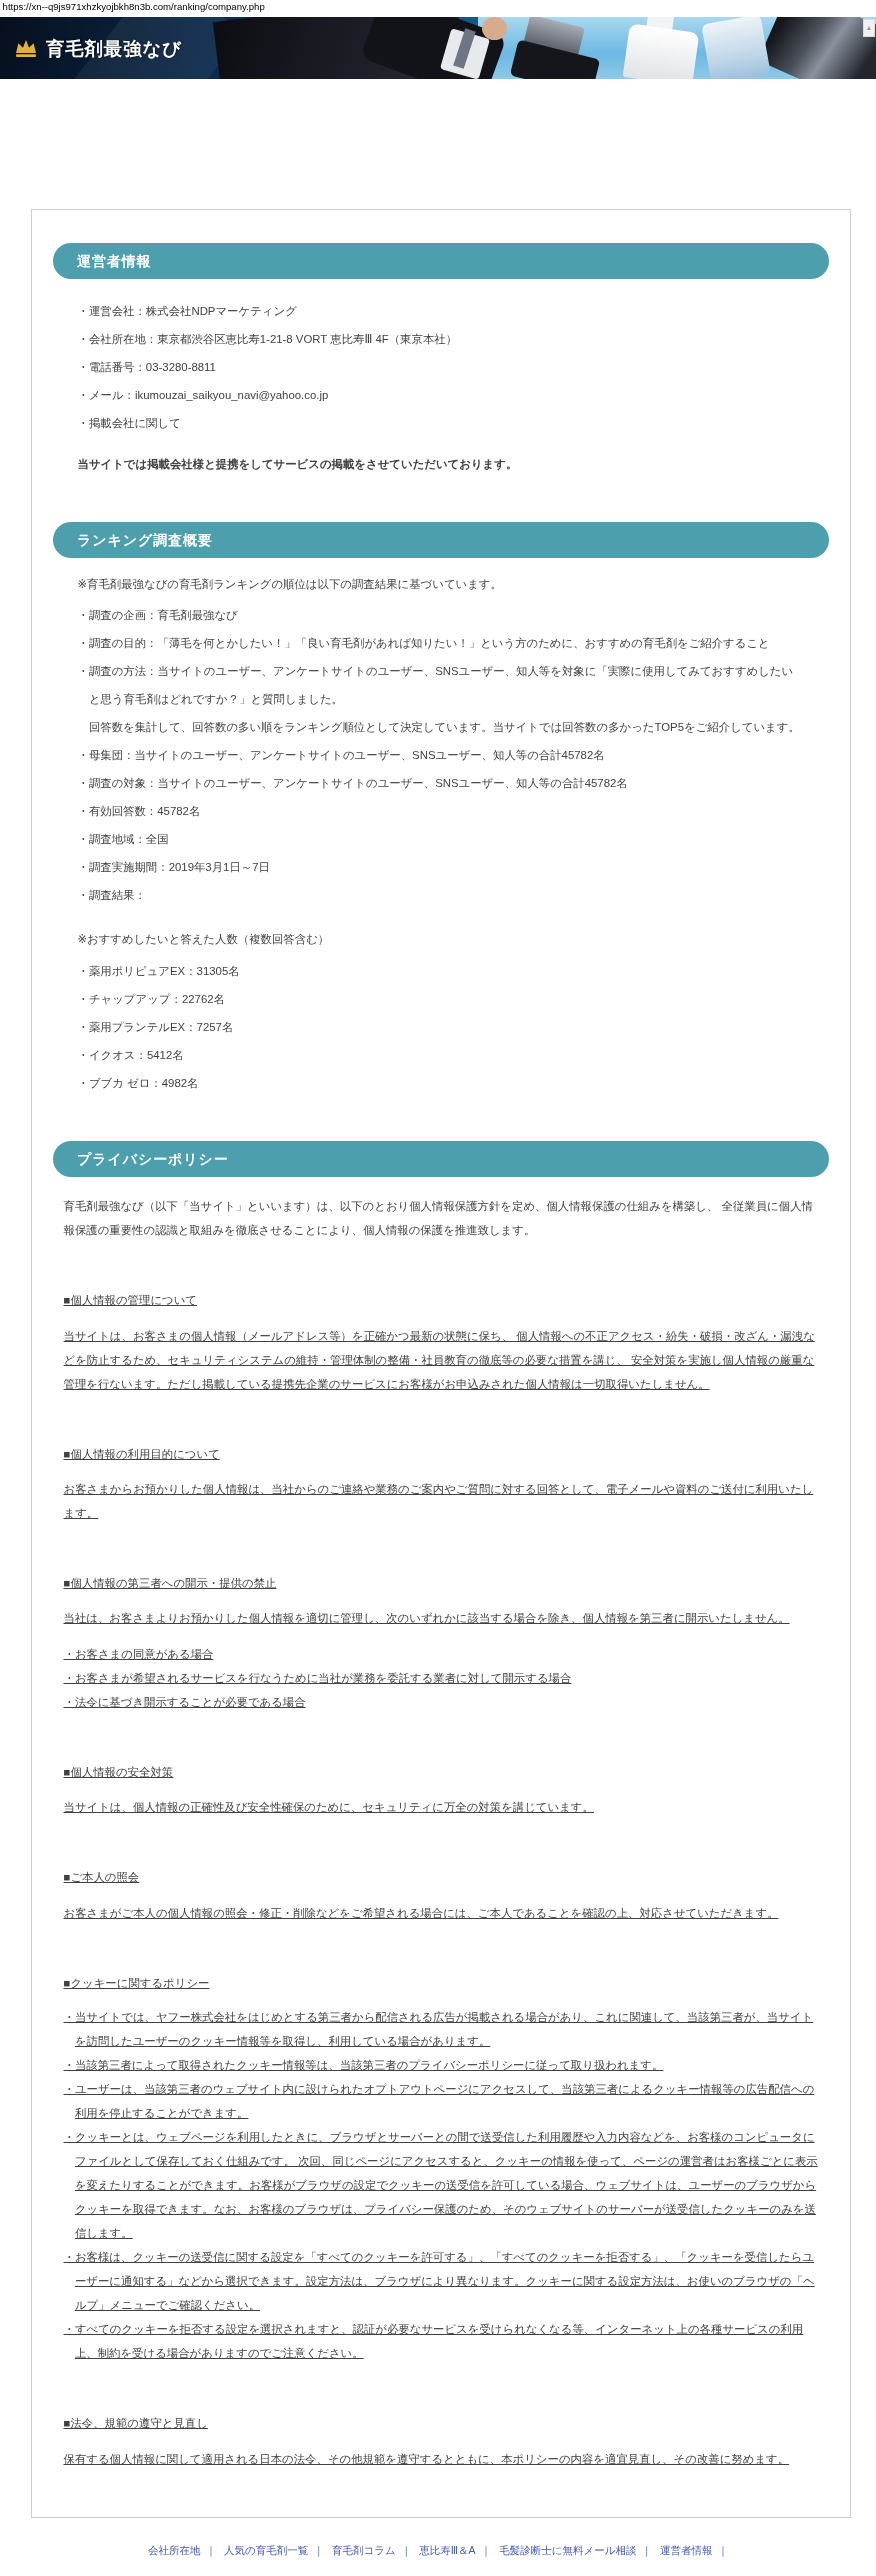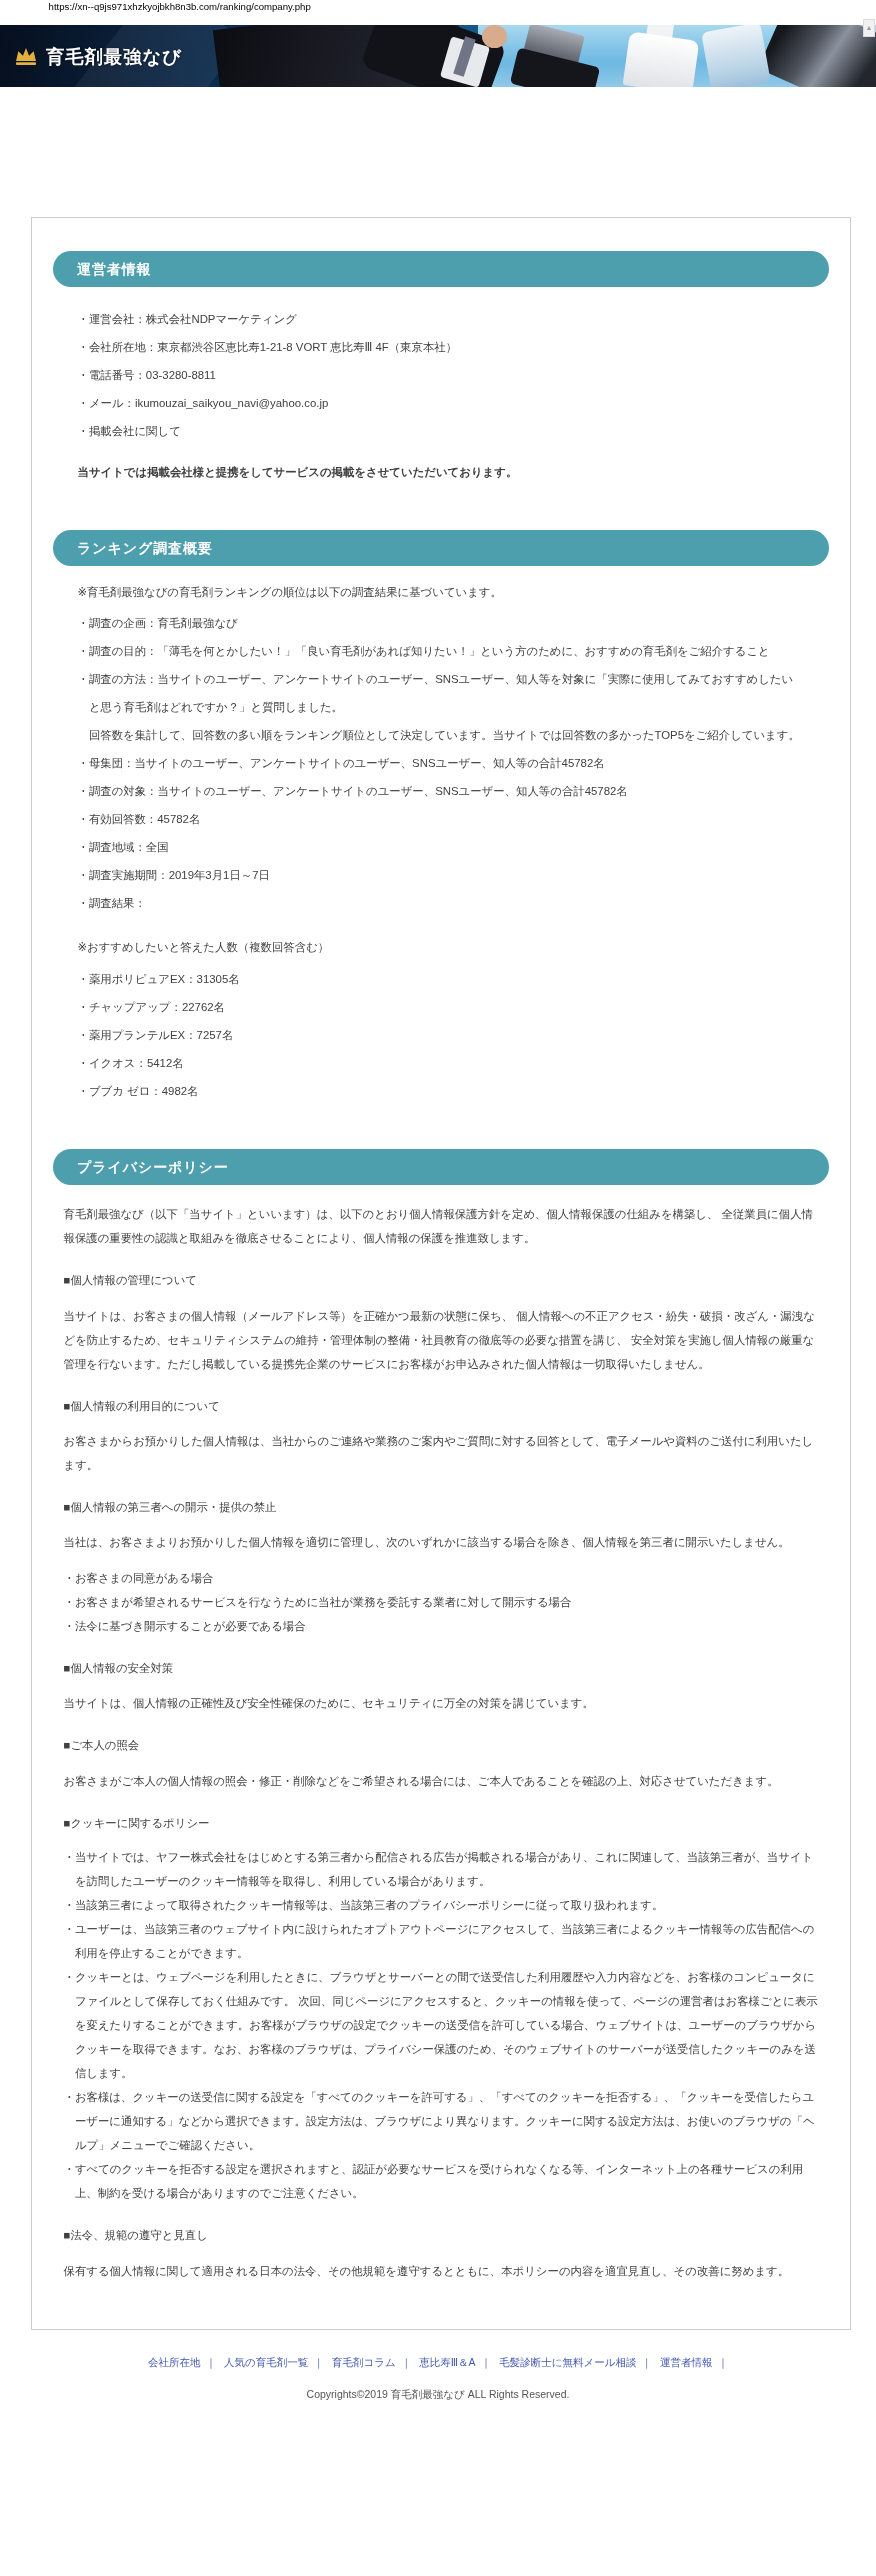--- a/index.html
+++ b/index.html
@@ -3,21 +3,21 @@
 <meta charset="utf-8">
 <style>
   * { box-sizing: border-box; }
   html,body { margin:0; padding:0; }
   body {
     width:876px; height:2576px; overflow:hidden; position:relative;
     background:#ffffff; color:#414141;
     font-family:"Liberation Sans","DejaVu Sans",sans-serif;
   }
   
-  .url-bar { font-size:9.6px; color:#000; padding:0.9px 0 0 2.6px; height:25px; white-space:nowrap;margin-left:46px; }
+  .url-bar { font-size:9.6px; color:#000; padding:0.9px 0 0 2.6px; height:17px; white-space:nowrap; }
 
   
   .site-header {
     position:relative; height:62px; overflow:hidden;
     background:linear-gradient(100deg,#060f1d 0%,#0b2a4d 25%,#165a88 55%,#2e7fae 78%,#4b9cc4 100%);
   }
   .hb { position:absolute; }
   .beam1 { left:96px; top:-35px; width:105px; height:175px; background:rgba(255,255,255,0.06); transform:rotate(38deg); }
   .beam2 { left:289px; top:-53px; width:53px; height:210px; background:rgba(255,255,255,0.08); transform:rotate(32deg); }
   .hb-sky { left:478px; top:0; right:0; bottom:0; background:linear-gradient(180deg,#a8d8ef 0%,#6db8e2 60%,#8fc9e8 100%); }
@@ -53,21 +53,21 @@
   .item-list li.plain { text-indent:-1em; }
   .seg { line-height:28px; text-indent:0; }
   .seg.first { text-indent:-1em; }
   .note { margin:13px 24.5px 0; font-size:11.4px; line-height:28px;font-weight:bold; }
   .lead { margin:12.3px 24.5px 0; font-size:11.4px; line-height:28px; }
   .result-lead { margin:16px 24.5px 0; font-size:11.4px; line-height:28px; }
 
   
   .pp { margin:17.5px 10.5px 0; font-size:11.4px; }
   .pp-intro { line-height:24px; }
-  .pp-block { margin-top:18px; }
+  .pp-block { margin-top:46px;text-decoration:underline; }
   .pp-h { line-height:24px; margin-bottom:3.5px; }
   .pp-p { line-height:24px; }
   .pp-bullets { list-style:none; margin:10.5px 0 0; padding:0; }
   .pp-bullets li { padding-left:1em; text-indent:-1em; line-height:24px; }
 
   
   .footer { margin-top:26px; text-align:center; font-size:10.5px; }
   .footer-links a { color:#4459ad; text-decoration:none; margin:0 2.6px; }
   .footer-sep { color:#4459ad; margin:0 2.6px; }
   .copyright { margin-top:18px; color:#555555; font-size:10.5px; }

